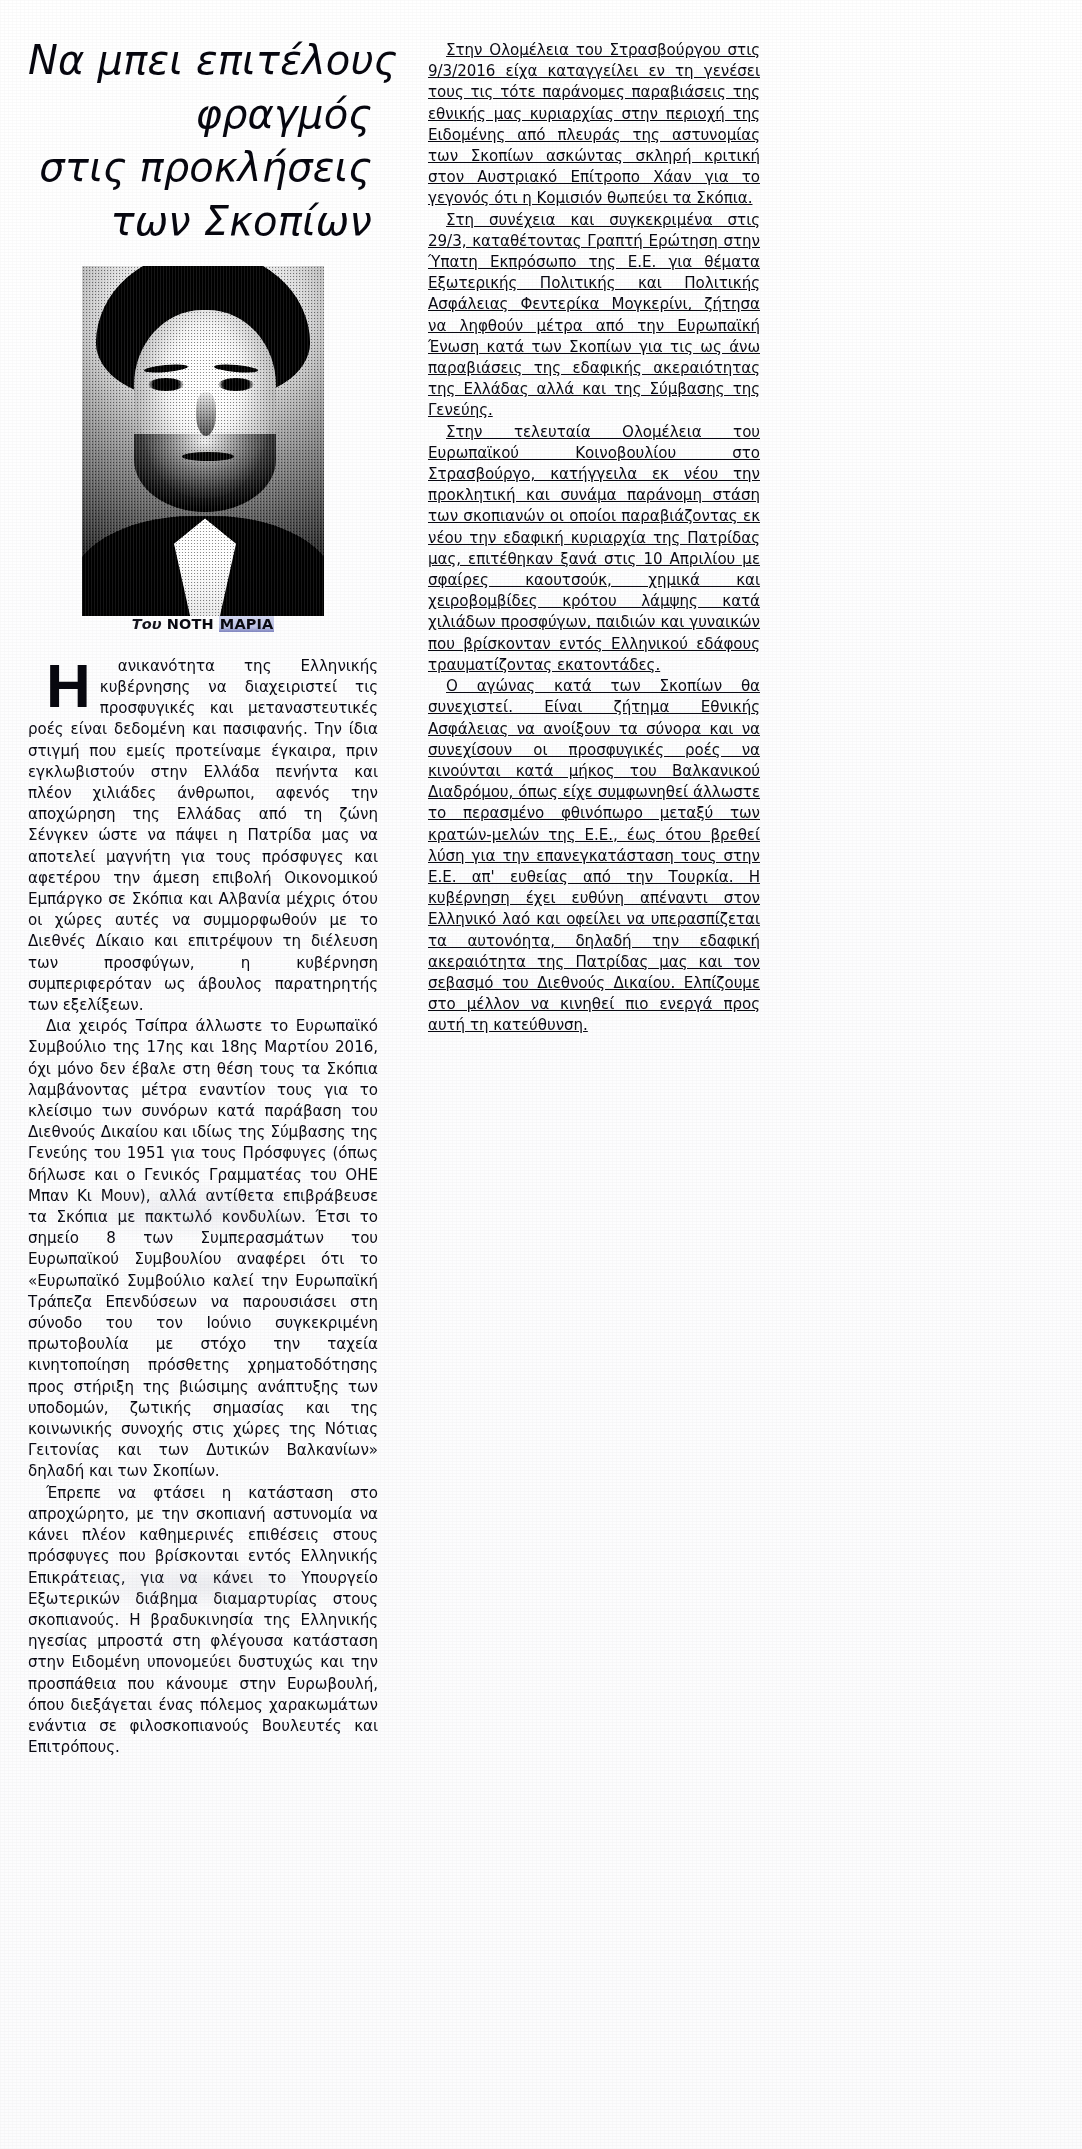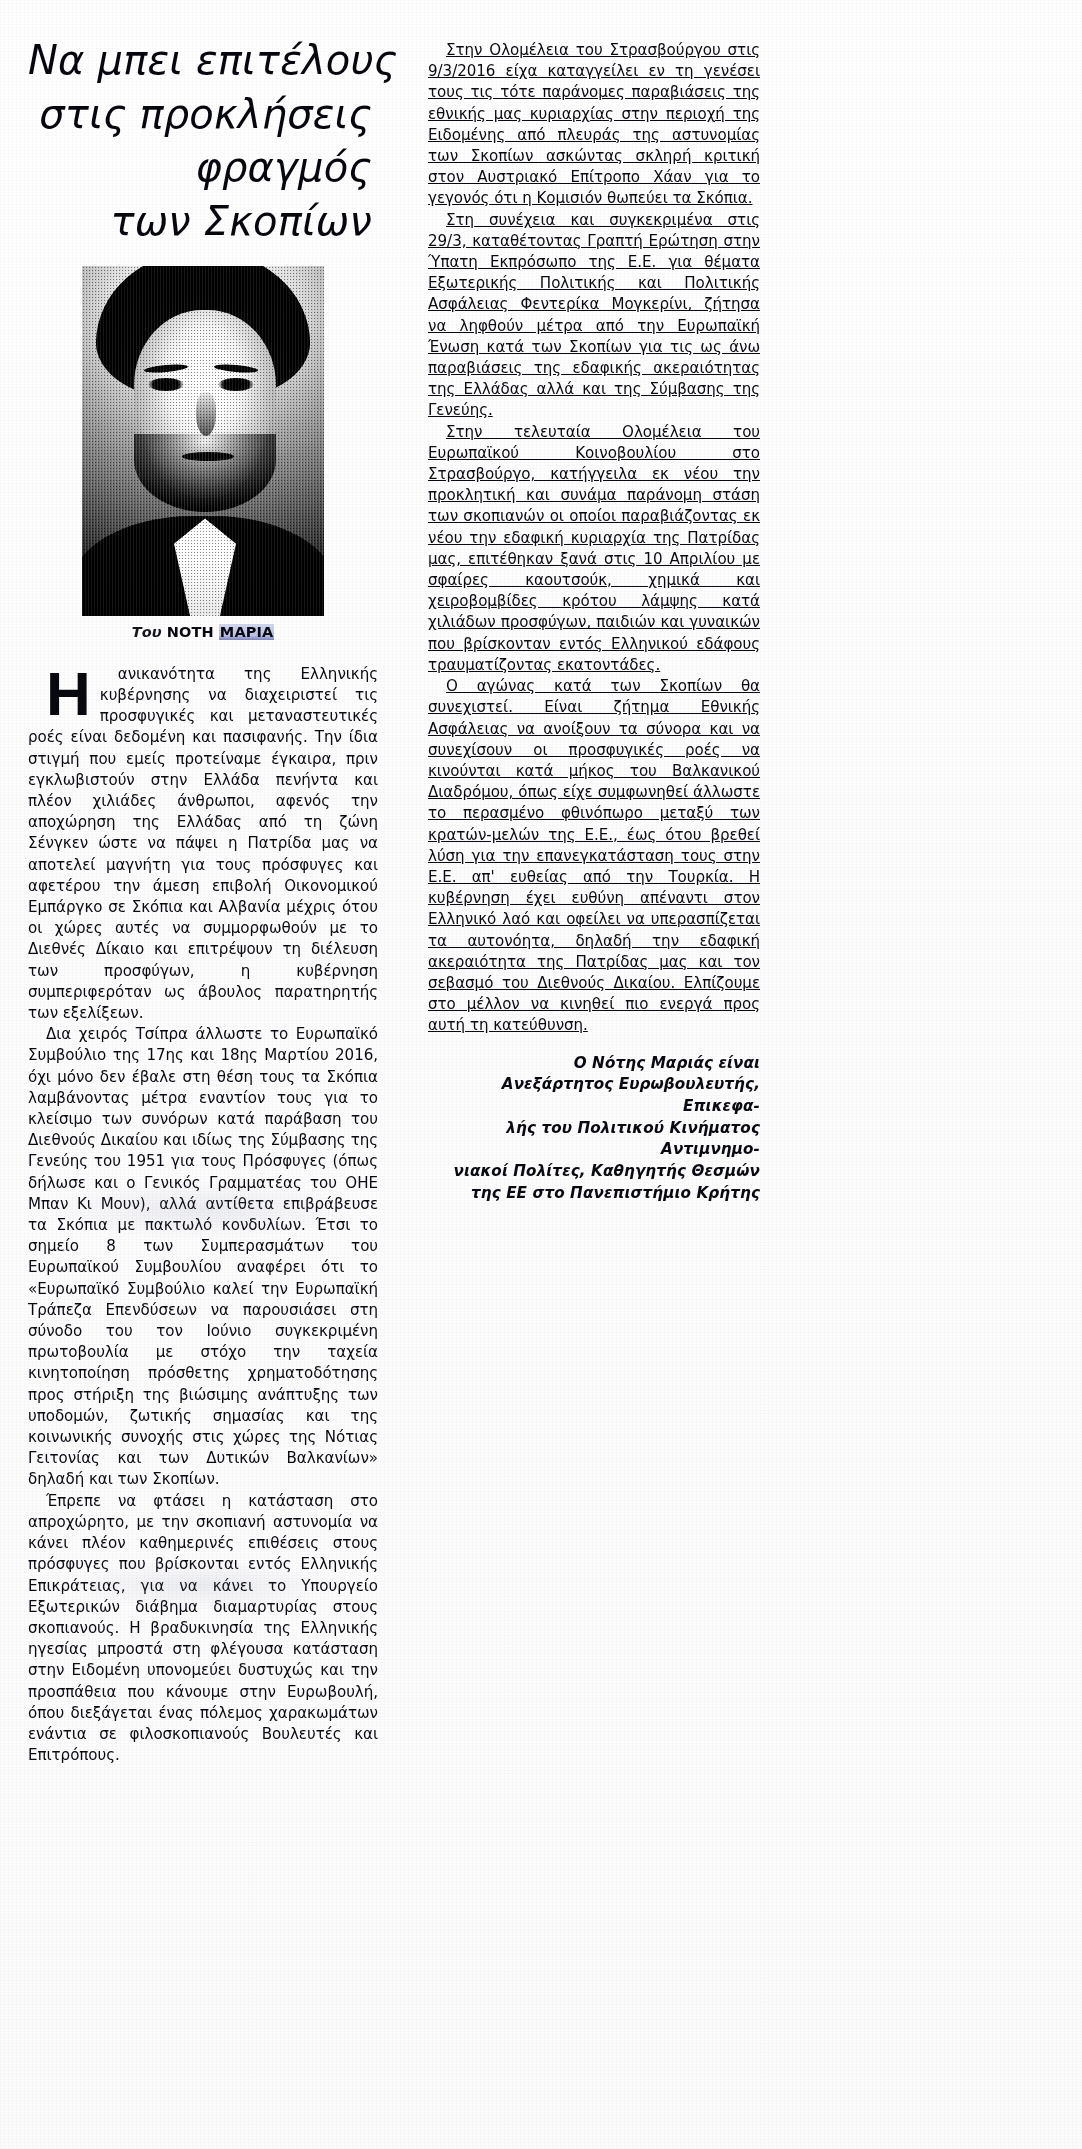--- a/index.html
+++ b/index.html
@@ -121,21 +121,21 @@
   }
   .p-halftone2{
     position:absolute;inset:0;
     mix-blend-mode:screen;
     opacity:.25;
     background-image:
       repeating-linear-gradient(90deg, rgba(255,255,255,.55) 0 1px, transparent 1px 3px);
   }
 
   .byline{
-    margin-top:8px;
+    margin-top:0;
     text-align:center;
     font-size:14.5px;
     letter-spacing:.1px;
     line-height:1.2;
     white-space:nowrap;
   }
   .byline .pre{font-style:italic;font-weight:700;color:#16161f;}
   .byline .nm{font-weight:700;color:#0a0a12;}
   .byline .hl-name{
     font-weight:700;color:#0a0a12;
@@ -207,22 +207,22 @@
 </style>
 </head>
 <body>
 
 <div class="page">
 
   <div class="col-left">
 
     <h1 class="headline">
       <span class="hl">Να μπει επιτέλους</span>
+      <span class="hl">φραγμός</span>
       <span class="hl">στις προκλήσεις</span>
-      <span class="hl">φραγμός</span>
       <span class="hl">των Σκοπίων</span>
     </h1>
 
     <div class="portrait-wrap">
       <div class="portrait">
         <div class="p-bg"></div>
         <div class="p-hair"></div>
         <div class="p-face"></div>
         <div class="p-brow l"></div>
         <div class="p-brow r"></div>
@@ -250,25 +250,18 @@
       <p>Έπρεπε να φτάσει η κατάσταση στο απροχώρητο, με την σκοπιανή αστυνομία να κάνει πλέον καθημερινές επιθέσεις στους πρόσφυγες που βρίσκονται εντός Ελληνικής Επικράτειας, για να κάνει το Υπουργείο Εξωτερικών διάβημα διαμαρτυρίας στους σκοπιανούς. Η βραδυκινησία της Ελληνικής ηγεσίας μπροστά στη φλέγουσα κατάσταση στην Ειδομένη υπονομεύει δυστυχώς και την προσπάθεια που κάνουμε στην Ευρωβουλή, όπου διεξάγεται ένας πόλεμος χαρακωμάτων ενάντια σε φιλοσκοπιανούς Βουλευτές και Επιτρόπους.</p>
     </div>
   </div>
 
   <div class="col-right">
     <p>Στην Ολομέλεια του Στρασβούργου στις 9/3/2016 είχα καταγγείλει εν τη γενέσει τους τις τότε παράνομες παραβιάσεις της εθνικής μας κυριαρχίας στην περιοχή της Ειδομένης από πλευράς της αστυνομίας των Σκοπίων ασκώντας σκληρή κριτική στον Αυστριακό Επίτροπο Χάαν για το γεγονός ότι η Κομισιόν θωπεύει τα Σκόπια.</p>
     <p>Στη συνέχεια και συγκεκριμένα στις 29/3, καταθέτοντας Γραπτή Ερώτηση στην Ύπατη Εκπρόσωπο της Ε.Ε. για θέματα Εξωτερικής Πολιτικής και Πολιτικής Ασφάλειας Φεντερίκα Μογκερίνι, ζήτησα να ληφθούν μέτρα από την Ευρωπαϊκή Ένωση κατά των Σκοπίων για τις ως άνω παραβιάσεις της εδαφικής ακεραιότητας της Ελλάδας αλλά και της Σύμβασης της Γενεύης.</p>
     <p>Στην τελευταία Ολομέλεια του Ευρωπαϊκού Κοινοβουλίου στο Στρασβούργο, κατήγγειλα εκ νέου την προκλητική και συνάμα παράνομη στάση των σκοπιανών οι οποίοι παραβιάζοντας εκ νέου την εδαφική κυριαρχία της Πατρίδας μας, επιτέθηκαν ξανά στις 10 Απριλίου με σφαίρες καουτσούκ, χημικά και χειροβομβίδες κρότου λάμψης κατά χιλιάδων προσφύγων, παιδιών και γυναικών που βρίσκονταν εντός Ελληνικού εδάφους τραυματίζοντας εκατοντάδες.</p>
     <p>Ο αγώνας κατά των Σκοπίων θα συνεχιστεί. Είναι ζήτημα Εθνικής Ασφάλειας να ανοίξουν τα σύνορα και να συνεχίσουν οι προσφυγικές ροές να κινούνται κατά μήκος του Βαλκανικού Διαδρόμου, όπως είχε συμφωνηθεί άλλωστε το περασμένο φθινόπωρο μεταξύ των κρατών-μελών της Ε.Ε., έως ότου βρεθεί λύση για την επανεγκατάσταση τους στην Ε.Ε. απ' ευθείας από την Τουρκία. Η κυβέρνηση έχει ευθύνη απέναντι στον Ελληνικό λαό και οφείλει να υπερασπίζεται τα αυτονόητα, δηλαδή την εδαφική ακεραιότητα της Πατρίδας μας και τον σεβασμό του Διεθνούς Δικαίου. Ελπίζουμε στο μέλλον να κινηθεί πιο ενεργά προς αυτή τη κατεύθυνση.</p>
 
-    <div class="signature">
-      <div>Ο Νότης Μαριάς είναι</div>
-      <div>Ανεξάρτητος Ευρωβουλευτής, Επικεφα-</div>
-      <div>λής του Πολιτικού Κινήματος Αντιμνημο-</div>
-      <div>νιακοί Πολίτες, Καθηγητής Θεσμών</div>
-      <div>της ΕΕ στο Πανεπιστήμιο Κρήτης</div>
-    </div>
   </div>
 
   <div class="smudge" style="left:40px;top:1180px;width:320px;height:60px;"></div>
   <div class="smudge" style="left:60px;top:1560px;width:280px;height:50px;"></div>
   <div class="scan-noise"></div>
 </div>
 
 </body></html>

